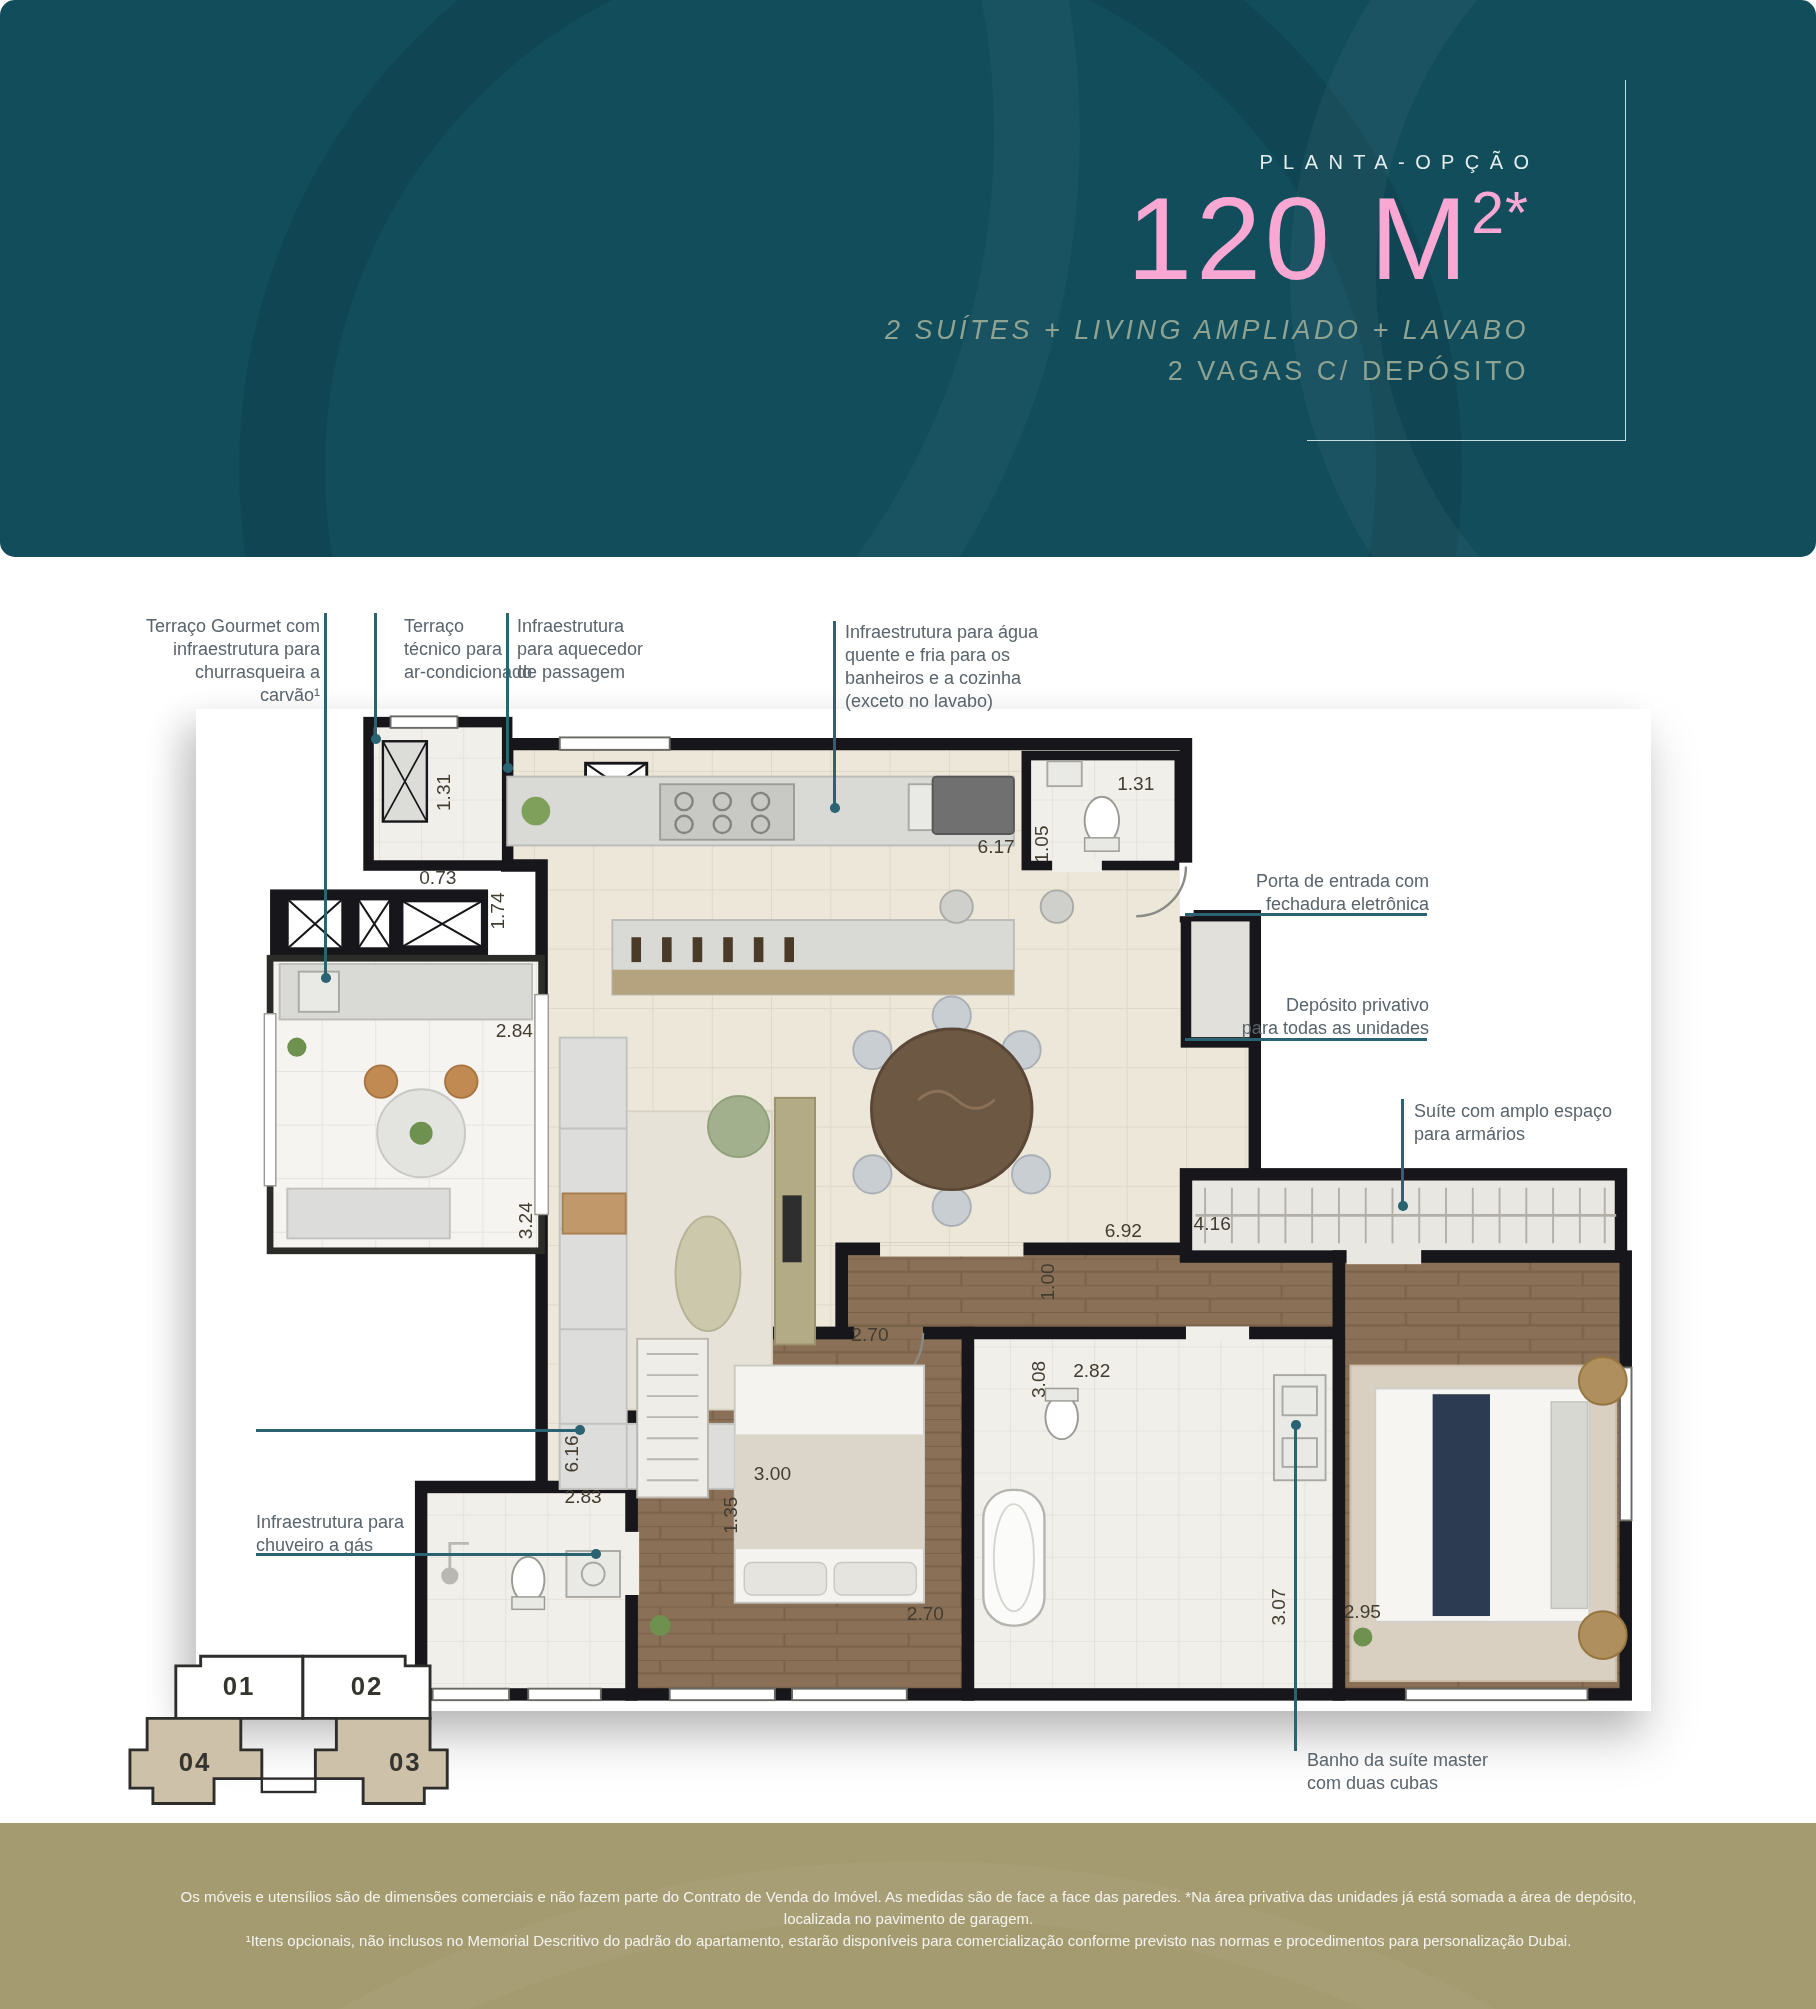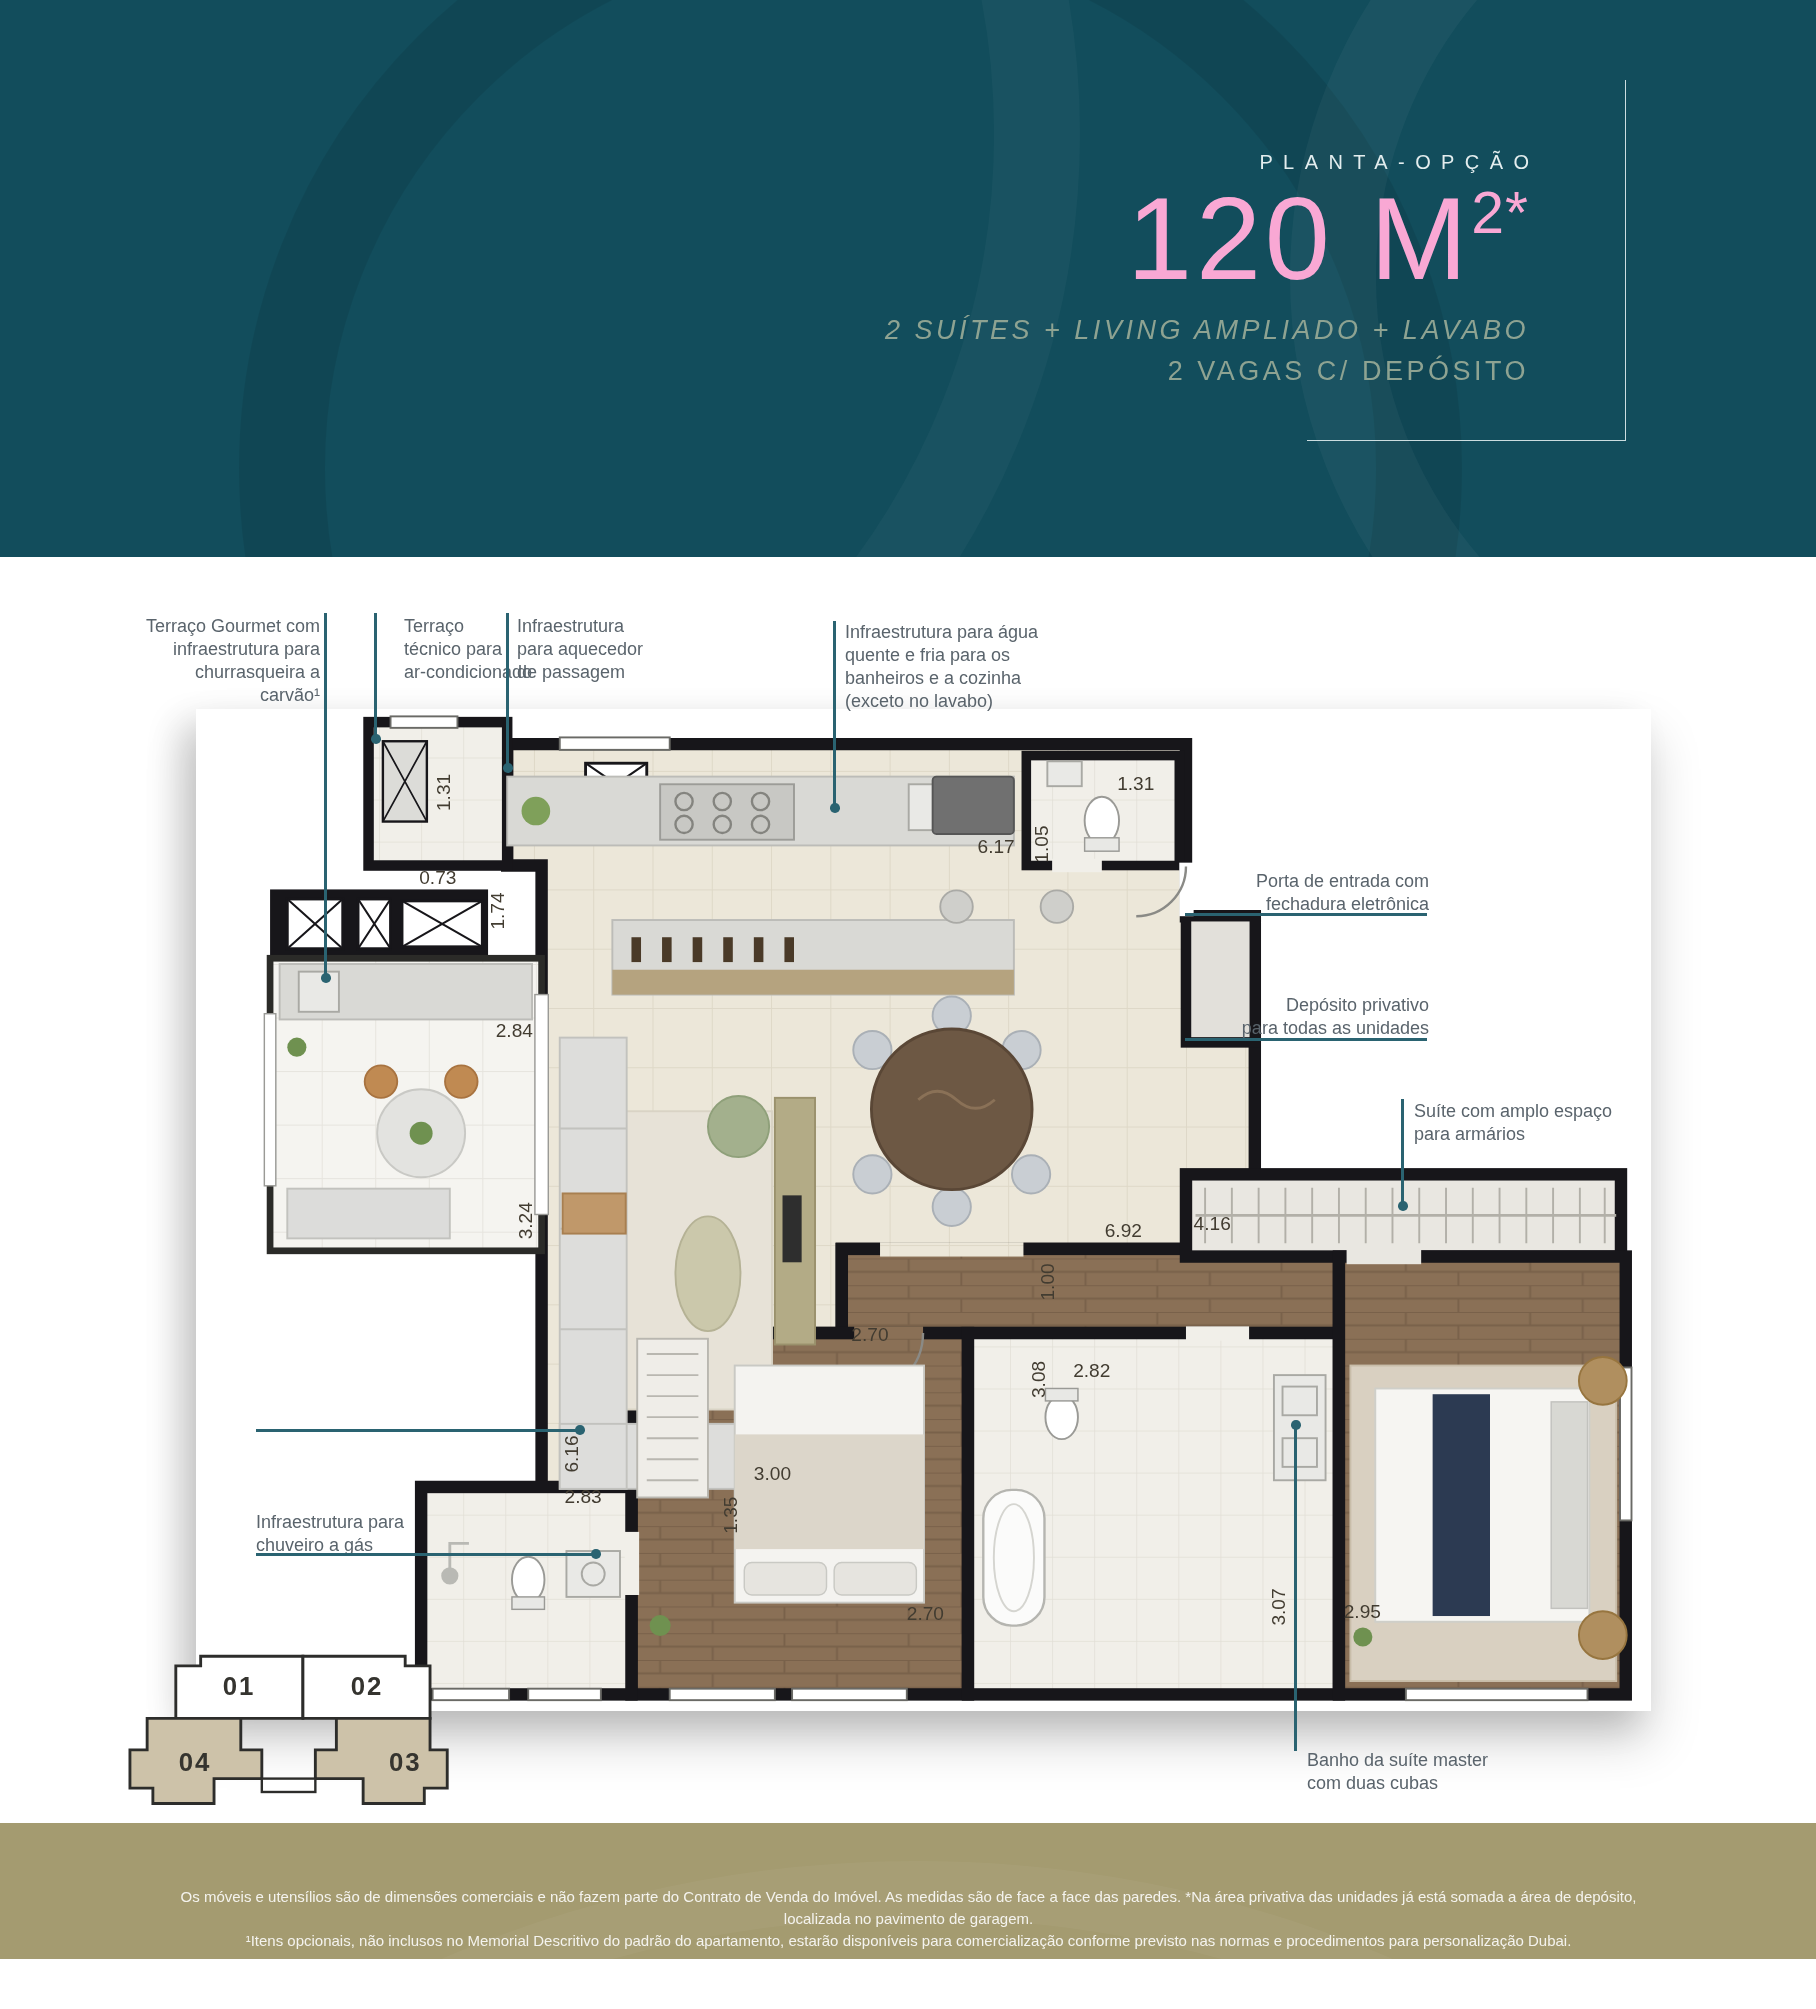--- a/index.html
+++ b/index.html
@@ -1,20 +1,20 @@
 <!DOCTYPE html>
 <html><head>
 <meta charset="utf-8">
 <style>
   html,body{margin:0;padding:0;background:#ffffff;}
   .page{position:relative;width:1816px;height:2009px;overflow:hidden;background:#ffffff;
         font-family:"Liberation Sans",sans-serif;}
 
   
-  .hero{position:absolute;left:0;top:0;width:1816px;height:557px;background:#124d5c;overflow:hidden;}
+  .hero{position:absolute;left:0;top:0;width:1816px;height:557px;background:#124d5c;overflow:hidden;border-radius:15px;}
   .hero .swirl{position:absolute;border-radius:50%;border:86px solid rgba(255,255,255,0.03);}
   .hero .sw1{width:1434px;height:1434px;left:-526px;top:-669px;}
   .hero .sw2{width:1051px;height:1051px;left:239px;top:-143px;border-color:rgba(0,0,0,0.08);}
   .hero .sw3{width:860px;height:860px;left:1290px;top:-239px;border-color:rgba(255,255,255,0.04);}
   .hero-bracket{position:absolute;left:1307px;top:80px;width:318px;height:360px;
         border-right:1.9px solid rgba(214,229,231,0.95);border-bottom:1.9px solid rgba(214,229,231,0.95);}
   .hero-text{position:absolute;right:287px;top:151px;text-align:right;}
   .kicker{font-size:20px;letter-spacing:0.52em;color:#e3edee;margin-right:-0.52em;font-weight:400;}
   .area-line{margin-top:5.7px;color:#f9a8d4;font-weight:200;letter-spacing:3.8px;line-height:1;}
   .area-main{font-size:117px;}
@@ -34,21 +34,21 @@
   .vline,.hline{position:absolute;background:#2a6371;}
   .vline{width:2.9px;}
   .hline{height:2.9px;}
   .dot{position:absolute;width:9.6px;height:9.6px;border-radius:50%;background:#2a6371;}
 
   
   .keyplan{position:absolute;left:107px;top:1635px;width:367px;height:184px;}
   .kp-label{font-family:"Liberation Sans",sans-serif;font-size:27px;font-weight:bold;fill:#35342f;letter-spacing:2px;}
 
   
-  .footband{position:absolute;left:0;top:1823px;width:1816px;height:136px;background:#a49b70;overflow:hidden;}
+  .footband{position:absolute;left:0;top:1823px;width:1816px;height:186px;background:#a49b70;overflow:hidden;}
   .footband .streak{position:absolute;width:2294px;height:2294px;border-radius:50%;
         border:57px solid rgba(255,255,255,0.04);left:-287px;top:38px;}
   .foot-text{position:absolute;left:163px;top:63px;width:1491px;text-align:center;
         color:rgba(255,255,255,0.88);font-size:15px;line-height:1.45;}
 </style>
 </head>
 <body>
 
 <div class="page">
 

